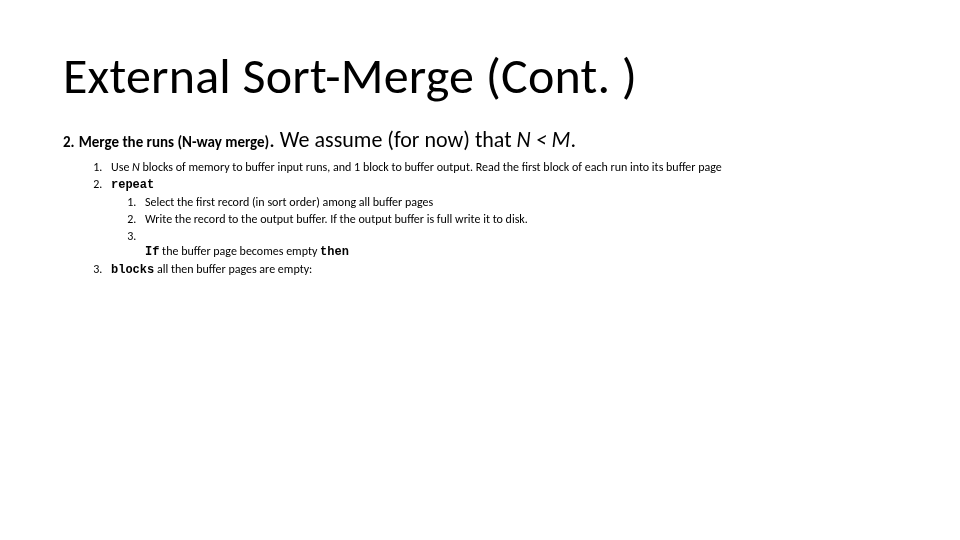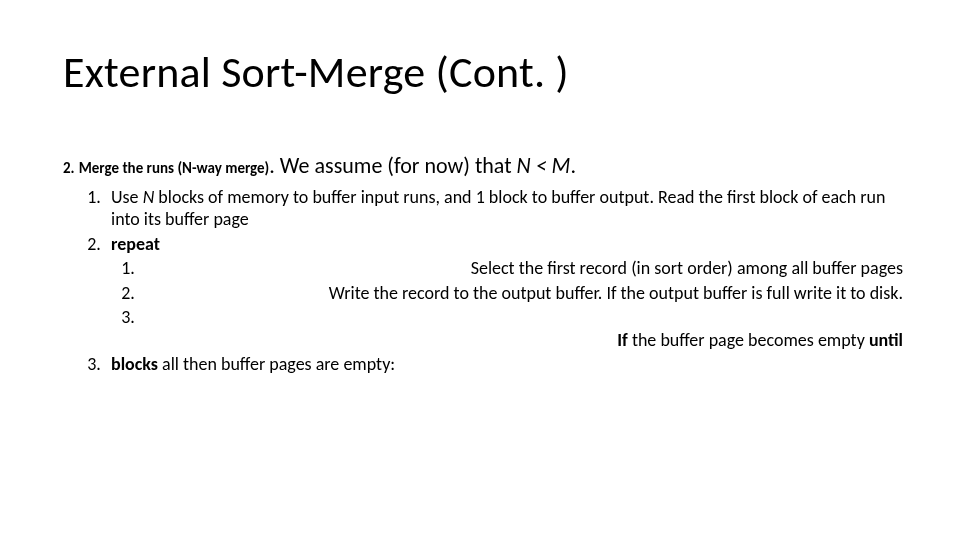--- a/index.html
+++ b/index.html
@@ -14,28 +14,28 @@
   .slide {
     position: relative;
     width: 960px;
     height: 540px;
     box-sizing: border-box;
   }
   .title {
     position: absolute;
     left: 63px;
     top: 45px;
-    font-size: 44px;
+    font-size: 50px;
     font-weight: 400;
     letter-spacing: 0.2px;
   }
   .body {
     position: absolute;
     left: 63px;
-    top: 152px;
+    top: 126px;
     width: 840px;
     font-size: 18px;
     line-height: 1.25;
   }
   .lead {
     margin-bottom: 6px;
   }
   .lead .num {
     display: inline;
     font-size: 15px;
@@ -51,36 +51,35 @@
   }
   .lead .ital { font-style: italic; }
   ol.outer {
     margin: 0 0 0 42px;
     padding: 0;
     list-style: decimal;
   }
   ol.outer > li {
     padding-left: 6px;
     margin-bottom: 2px;
-    font-size: 18px;
+    font-size: 12px;
   }
   ol.inner {
     margin: 2px 0 2px 28px;
     padding: 0;
     list-style: decimal;
   }
   ol.inner > li {
     padding-left: 6px;
     margin-bottom: 2px;
-    text-align: right;
   }
   .indent {
     margin-left: 26px;
   }
-  .b { font-weight: 700; }
+  .b { font-weight: 700; font-family: Liberation Mono, monospace; }
   .i { font-style: italic; }
 </style>
 </head>
 <body>
 
 <div class="slide">
 
   <div class="title">External Sort-Merge (Cont. )</div>
 
   <div class="body">
@@ -94,21 +93,21 @@
       <li>
         <span>Use </span><span class="i">N</span><span> blocks of memory to buffer input runs, and 1 block to buffer output. Read the first block of each run into its buffer page</span>
       </li>
       <li>
         <span class="b">repeat</span>
         <ol class="inner">
           <li>Select the first record (in sort order) among all buffer pages</li>
           <li>Write the record to the output buffer.  If the output buffer is full write it to disk.</li>
           <li>
             <br>
-            <span class="b">If</span><span> the buffer page becomes empty </span><span class="b">until</span><br>
+            <span class="b">If</span><span> the buffer page becomes empty </span><span class="b">then</span><br>
           </li>
         </ol>
       </li>
       <li>
         <span class="b">blocks</span><span> all then buffer pages are empty:</span>
       </li>
     </ol>
 
   </div>
 </div>

